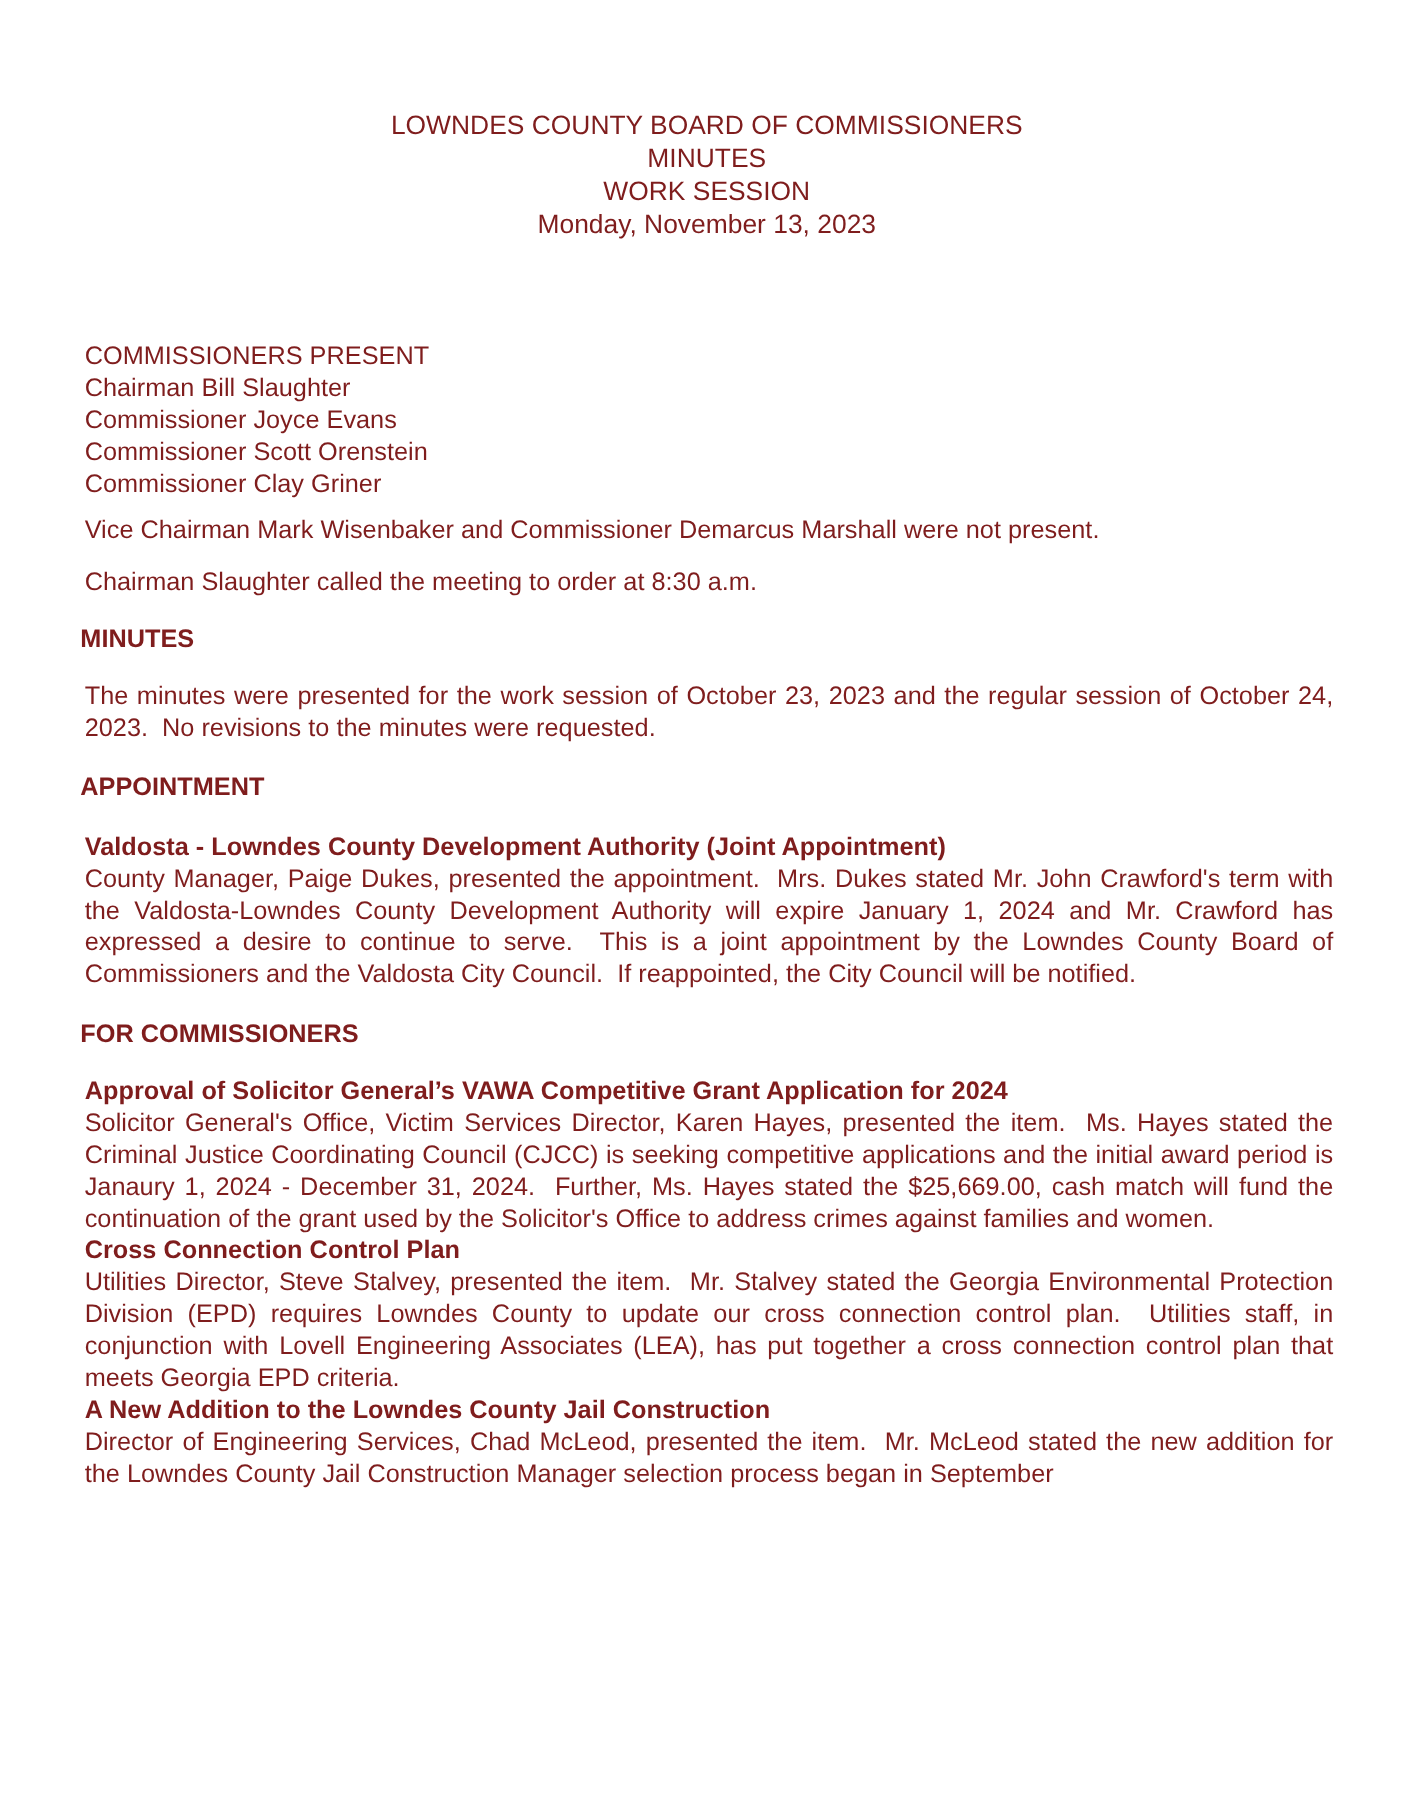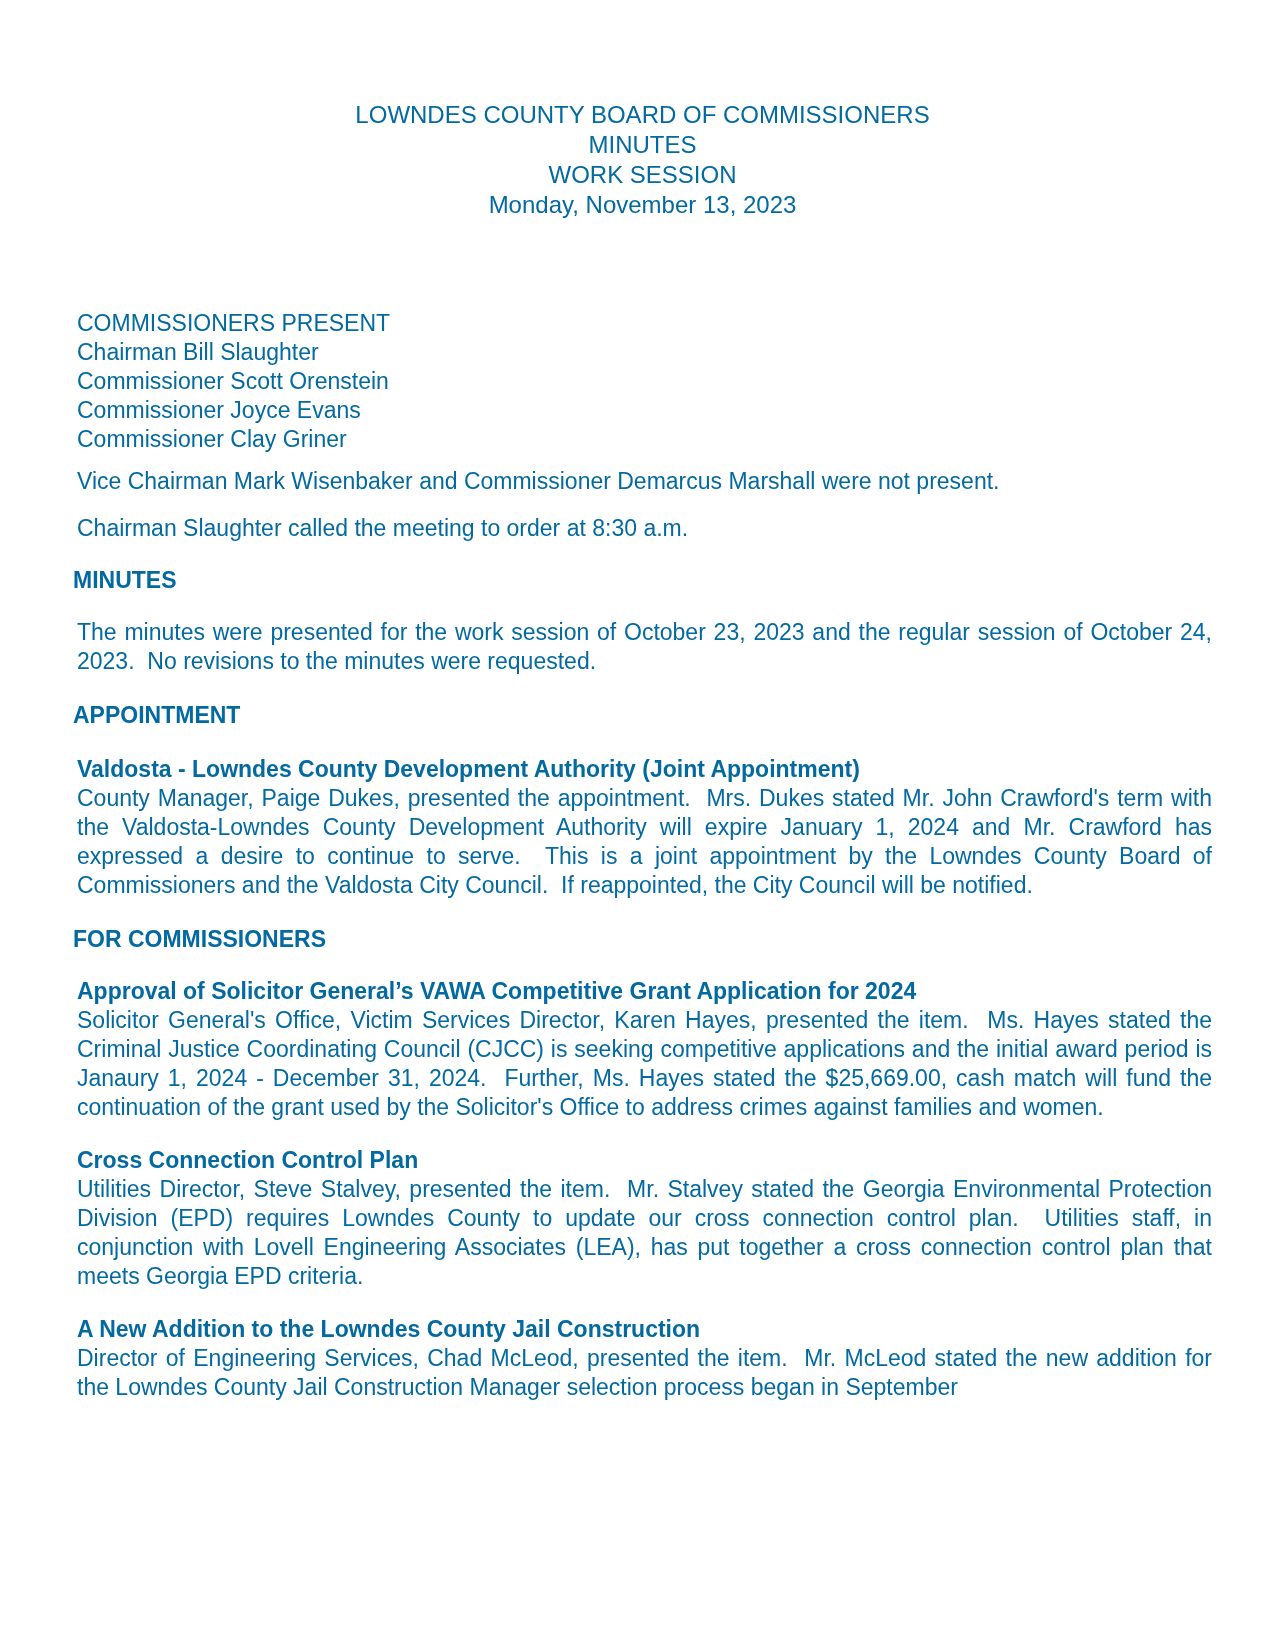--- a/index.html
+++ b/index.html
@@ -5,21 +5,21 @@
   html, body {
     margin: 0;
     padding: 0;
     background: #ffffff;
   }
   .page {
     position: relative;
     width: 1275px;
     height: 1616px;
     background: #ffffff;
-    color: #0369a1;
+    color: #7f1d1d;
     font-family: "Liberation Sans", sans-serif;
     font-size: 23px;
     line-height: 29px;
     box-sizing: border-box;
     padding: 100px 63px 0 73px;
     overflow: hidden;
   }
   .doc-title {
     text-align: center;
     font-size: 24px;
@@ -32,41 +32,41 @@
   .line, .para, .sec-heading, .item-title { margin: 0; }
   .para {
     text-align: justify;
     white-space: pre-wrap;
   }
   .single-line { white-space: pre; }
   .bold { font-weight: bold; }
   .mt-30 { }
   .mt-29 { margin-top: 18px; }
   .mt-25 { margin-top: 25px; }
-  .mt-24 { margin-top: 24px; }
+  .mt-24 { }
   .mt-23 { margin-top: 23px; }
   .indent-2 { margin-left: 4px; }
 </style>
 </head>
 <body>
 
 <div class="page">
 
   <div class="doc-title">
     <div class="line">LOWNDES COUNTY BOARD OF COMMISSIONERS</div>
     <div class="line">MINUTES</div>
     <div class="line">WORK SESSION</div>
     <div class="line">Monday, November 13, 2023</div>
   </div>
 
   <div class="attendance-list indent-2">
     <div class="line">COMMISSIONERS PRESENT</div>
     <div class="line">Chairman Bill Slaughter</div>
+    <div class="line">Commissioner Joyce Evans</div>
     <div class="line">Commissioner Scott Orenstein</div>
-    <div class="line">Commissioner Joyce Evans</div>
     <div class="line">Commissioner Clay Griner</div>
   </div>
 
   <div class="single-line mt-30 indent-2">Vice Chairman Mark Wisenbaker and Commissioner Demarcus Marshall were not present.</div>
 
   <div class="single-line mt-29 indent-2">Chairman Slaughter called the meeting to order at 8:30 a.m.</div>
 
   <div class="sec-heading bold mt-23">MINUTES</div>
 
   <div class="para mt-23 indent-2">The minutes were presented for the work session of October 23, 2023 and the regular session of October 24, 2023.  No revisions to the minutes were requested.</div>

